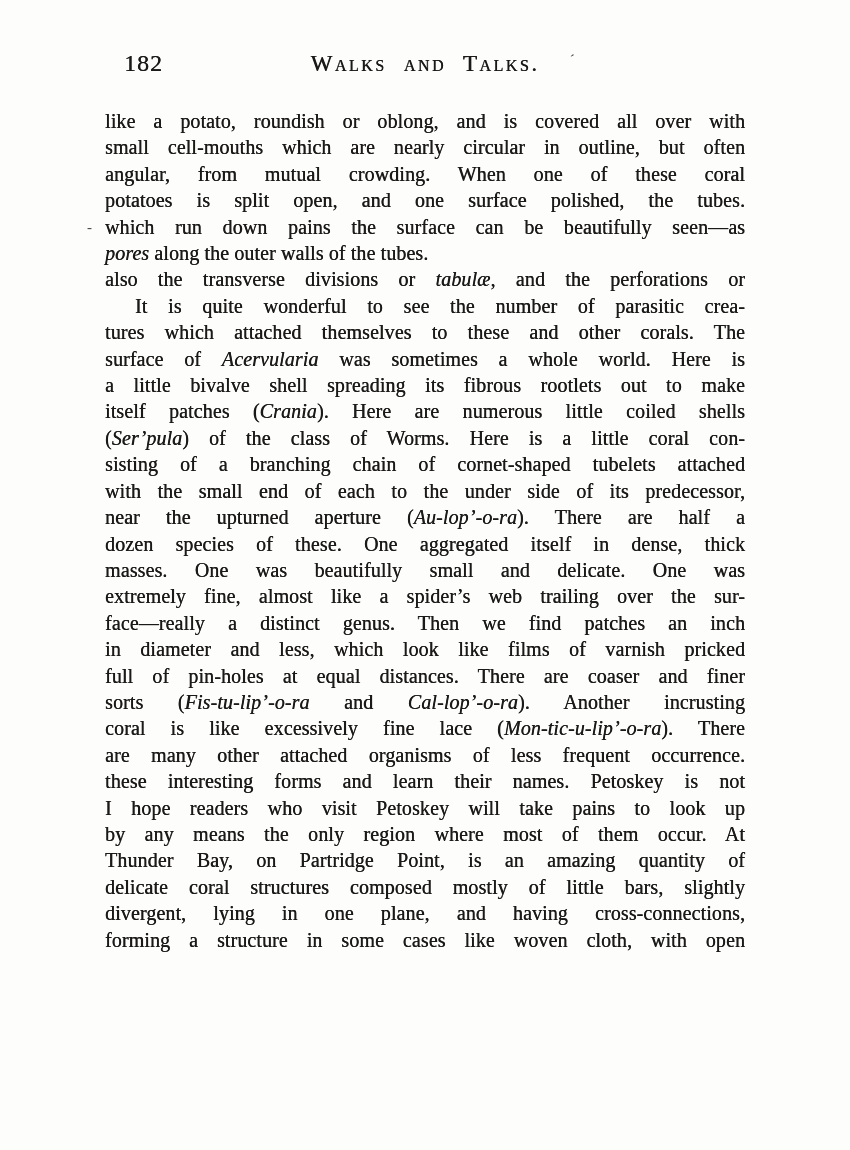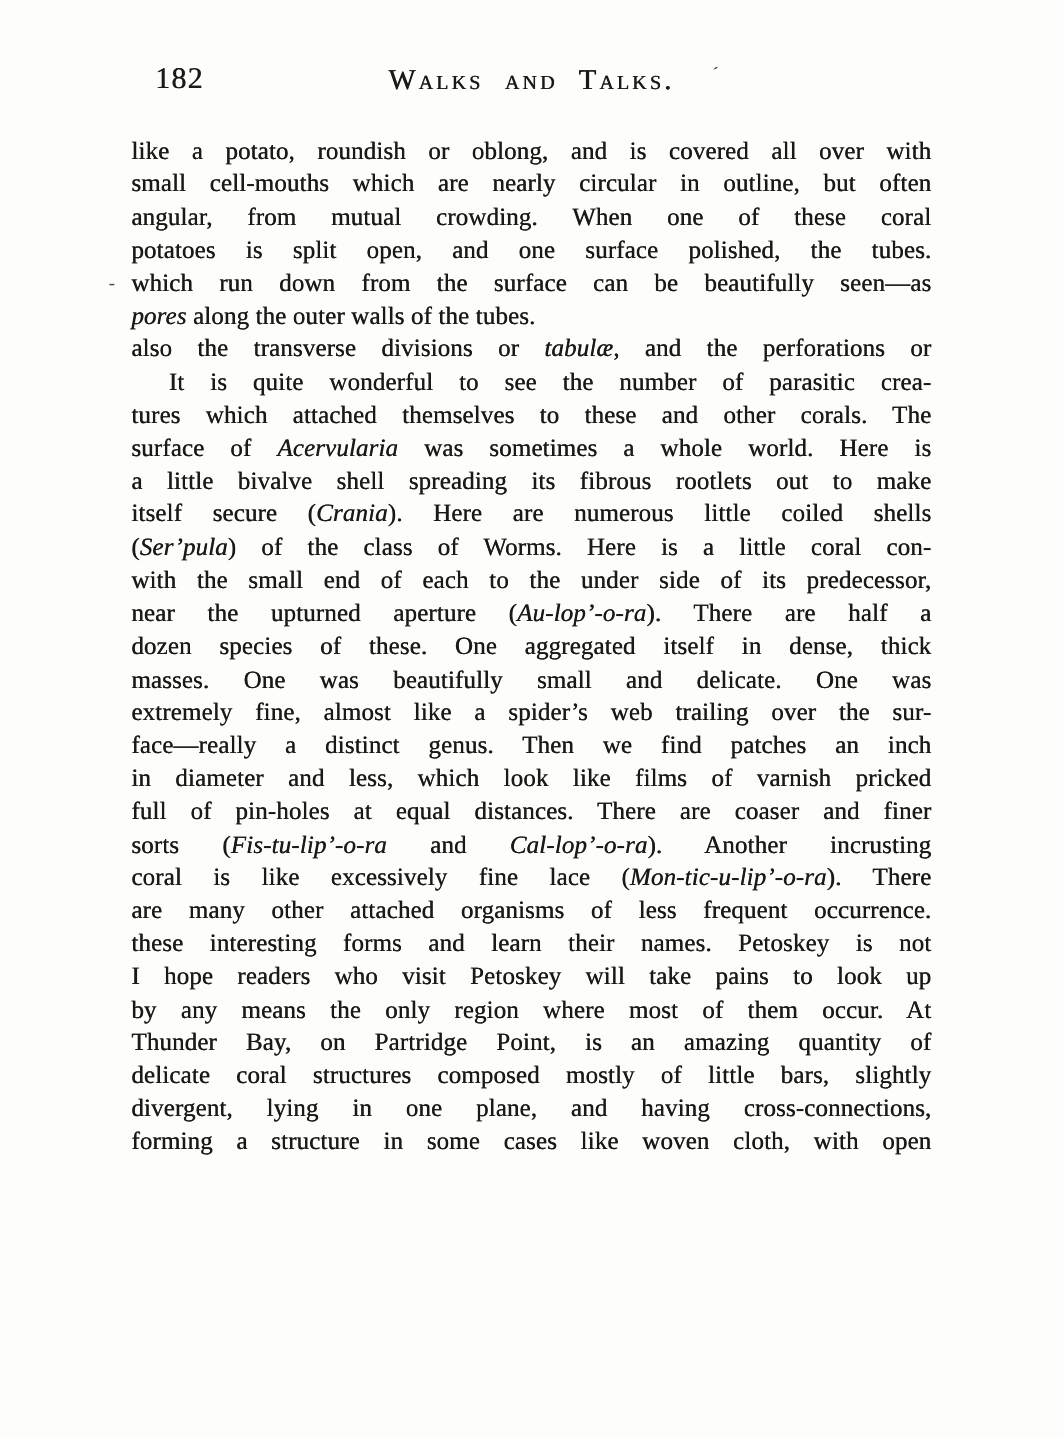--- a/index.html
+++ b/index.html
@@ -74,31 +74,32 @@
   <div class="page-number">182</div>
   <div class="running-head">Walks and Talks.</div>
   <div class="head-accent">´</div>
   <div class="margin-mark">-</div>
   <div class="text-block">
       <div class="paragraph">
         <div class="line"><span class="">like a potato, roundish or oblong, and is covered all over with</span></div>
         <div class="line"><span class="">small cell-mouths which are nearly circular in outline, but often</span></div>
         <div class="line"><span class="">angular, from mutual crowding. When one of these coral</span></div>
         <div class="line"><span class="">potatoes is split open, and one surface polished, the tubes.</span></div>
-        <div class="line"><span class="">which run down from the surface can be beautifully seen—as</span></div>
+        <div class="line"><span class="">which run down pains the surface can be beautifully seen—as</span></div>
         <div class="line end"><span class="it">pores</span><span class=""> along the outer walls of the tubes.</span></div>
         <div class="line"><span class="">also the transverse divisions or </span><span class="it">tabulæ</span><span class="">, and the perforations or</span></div>
       </div>
       <div class="paragraph">
         <div class="line first-indent"><span class="">It is quite wonderful to see the number of parasitic crea-</span></div>
         <div class="line"><span class="">tures which attached themselves to these and other corals. The</span></div>
         <div class="line"><span class="">surface of </span><span class="it">Acervularia</span><span class=""> was sometimes a whole world. Here is</span></div>
         <div class="line"><span class="">a little bivalve shell spreading its fibrous rootlets out to make</span></div>
-        <div class="line"><span class="">itself secure (</span><span class="it">Crania</span><span class="">). Here are numerous little coiled shells</span></div>
+        <div class="line"><span class="">itself patches (</span><span class="it">Crania</span><span class="">). Here are numerous little coiled shells</span></div>
         <div class="line"><span class="">(</span><span class="it">Ser’pula</span><span class="">) of the class of Worms. Here is a little coral con-</span></div>
+        <div class="line"><span class="">sisting of a branching chain of cornet-shaped tubelets attached</span></div>
         <div class="line"><span class="">with the small end of each to the under side of its predecessor,</span></div>
         <div class="line"><span class="">near the upturned aperture (</span><span class="it">Au-lop’-o-ra</span><span class="">). There are half a</span></div>
         <div class="line"><span class="">dozen species of these. One aggregated itself in dense, thick</span></div>
         <div class="line"><span class="">masses. One was beautifully small and delicate. One was</span></div>
         <div class="line"><span class="">extremely fine, almost like a spider’s web trailing over the sur-</span></div>
         <div class="line"><span class="">face—really a distinct genus. Then we find patches an inch</span></div>
         <div class="line"><span class="">in diameter and less, which look like films of varnish pricked</span></div>
         <div class="line"><span class="">full of pin-holes at equal distances. There are coaser and finer</span></div>
         <div class="line"><span class="">sorts (</span><span class="it">Fis-tu-lip’-o-ra</span><span class=""> and </span><span class="it">Cal-lop’-o-ra</span><span class="">). Another incrusting</span></div>
         <div class="line"><span class="">coral is like excessively fine lace (</span><span class="it">Mon-tic-u-lip’-o-ra</span><span class="">). There</span></div>

